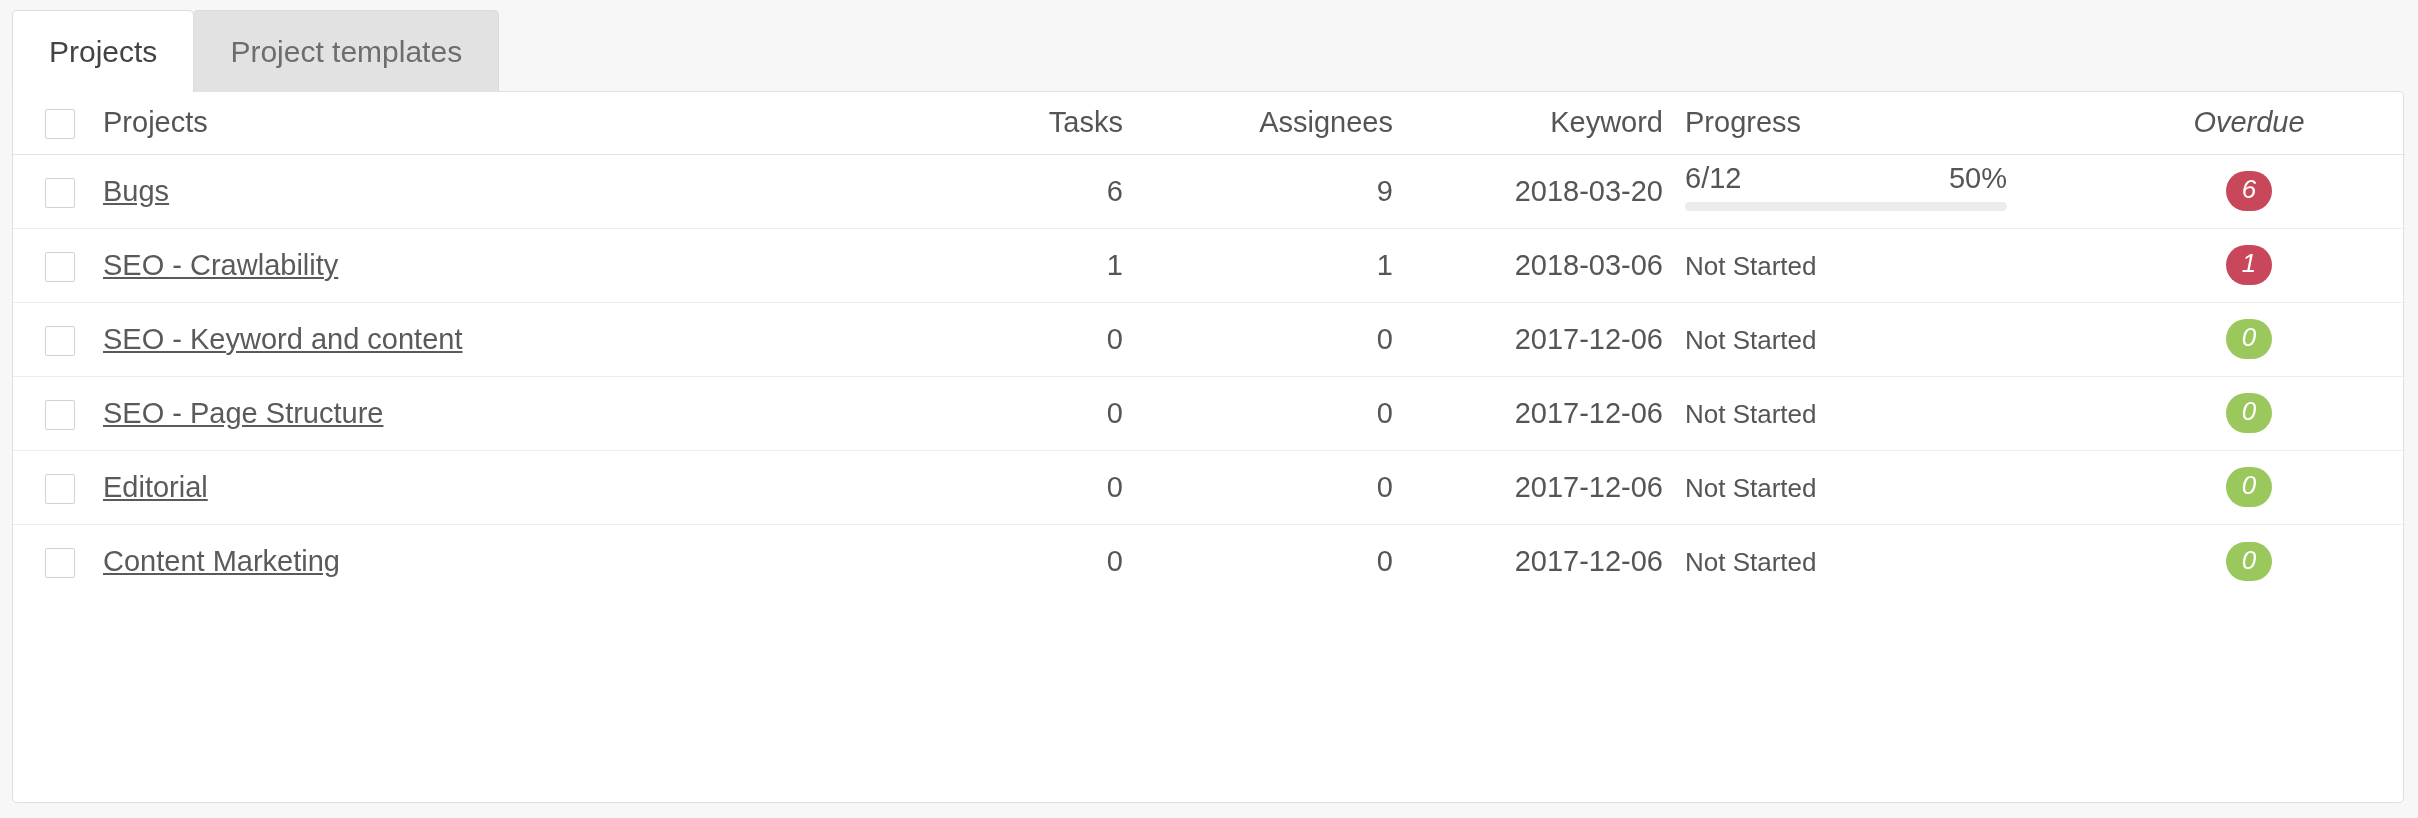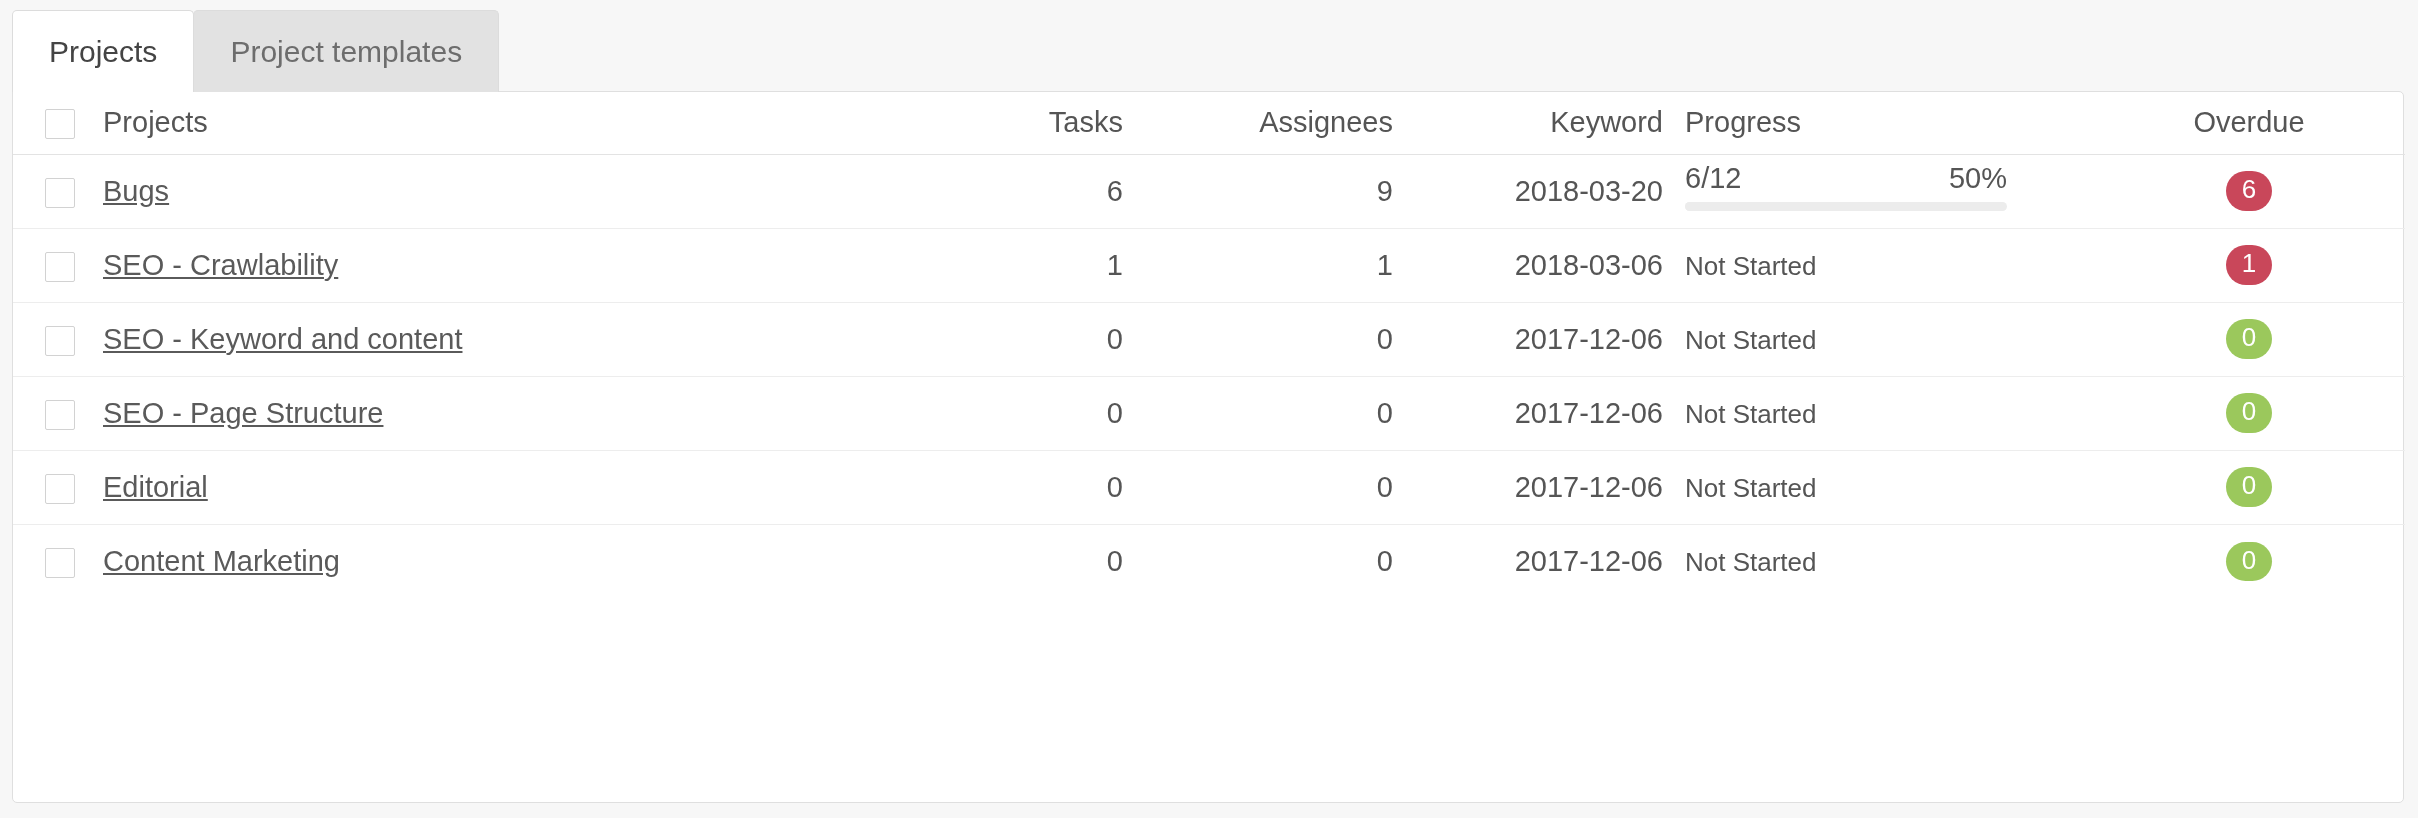--- a/index.html
+++ b/index.html
@@ -100,21 +100,21 @@
   .col-assign   { width: 270px; }
   .col-updated  { width: 270px; }
   .col-progress { width: 430px; }
   .col-overdue  { width: 312px; }
   .t-left     { text-align: left; }
 
   th.col-tasks, td.col-tasks,
   th.col-assign, td.col-assign,
   th.col-updated, td.col-updated { text-align: right; }
   th.col-progress, td.col-progress { text-align: left; padding-left: 22px !important; }
-  th.col-overdue, td.col-overdue { text-align: center; }
+  th.col-overdue, td.col-overdue { text-align: center; font-style: italic; }
 
   
   .cbox {
     display: inline-block;
     width: 30px;
     height: 30px;
     border: 1px solid #d2d2d2;
     border-radius: 2px;
     background: #fff;
     cursor: pointer;

